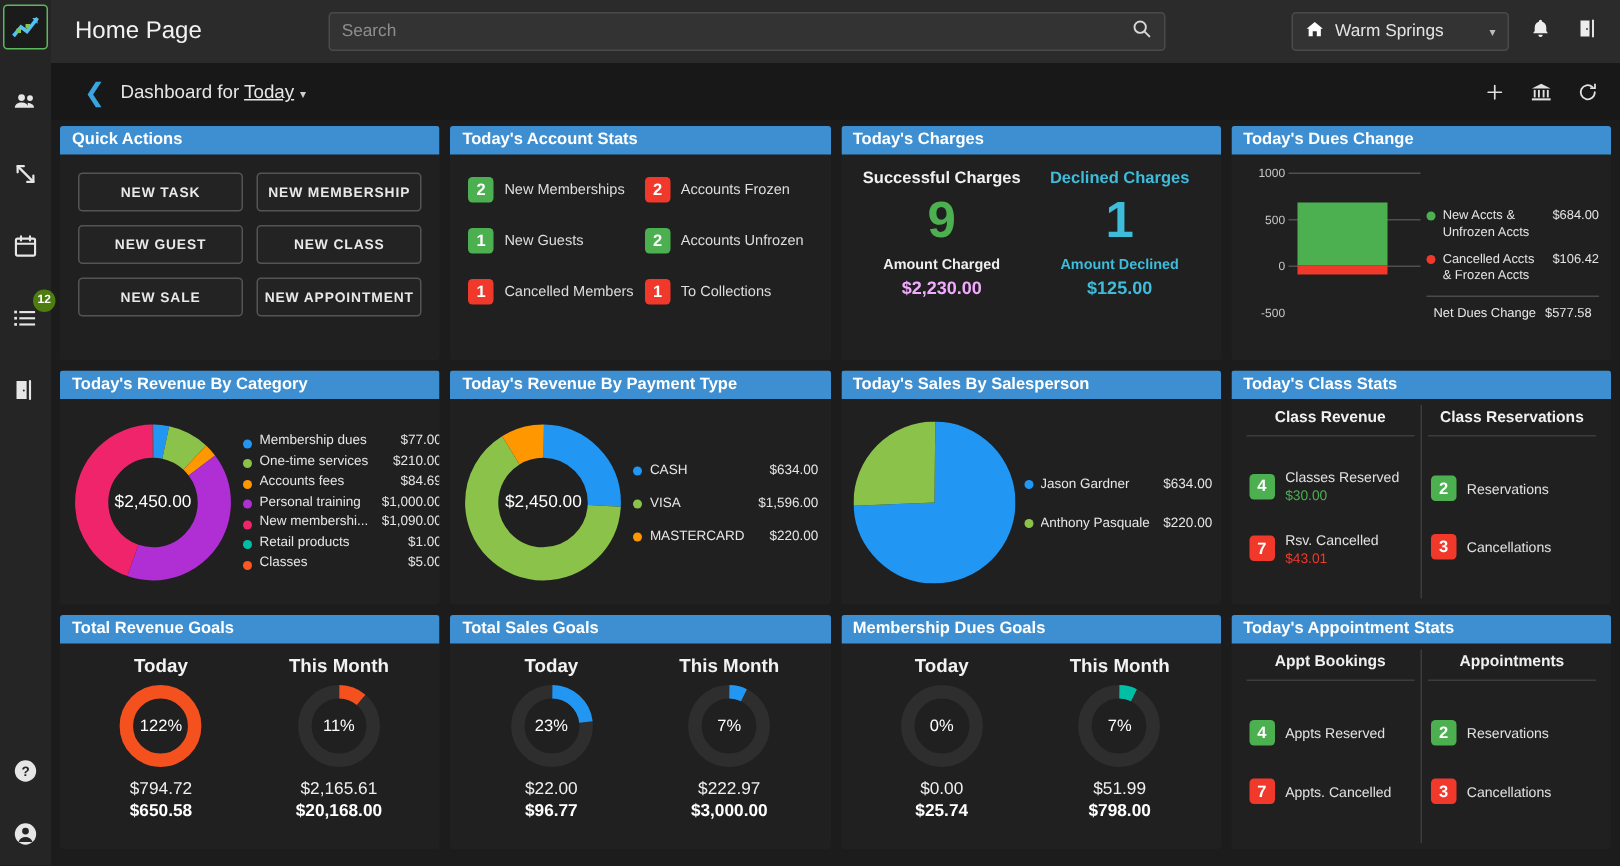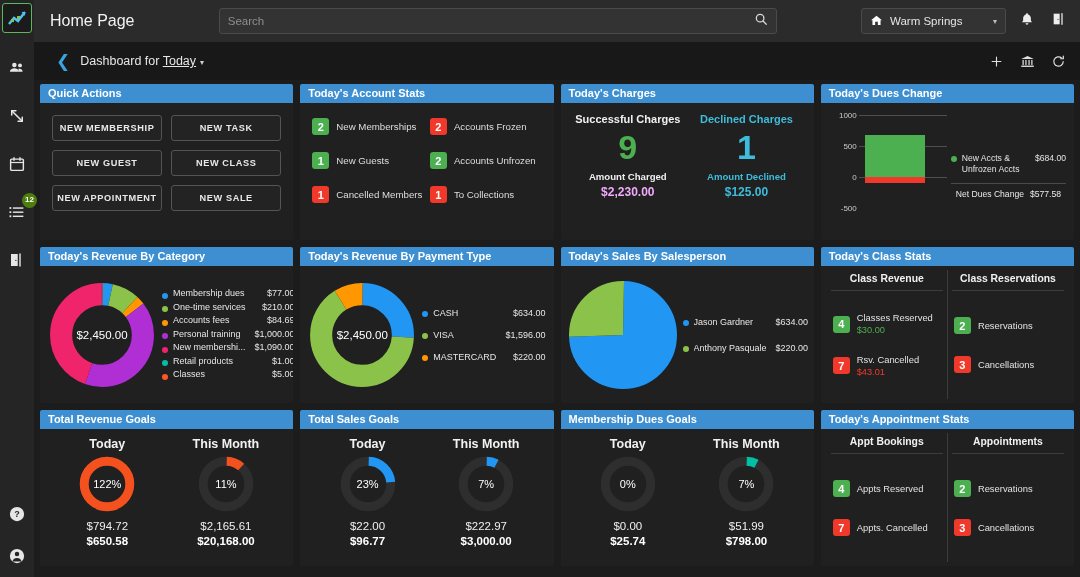--- a/index.html
+++ b/index.html
@@ -344,26 +344,26 @@
         </span>
       </div>
     </div>
 
     <div class="grid">
 
       <div class="card">
         <div class="card-head">Quick Actions</div>
         <div class="card-body">
           <div class="qa-grid">
+            <div class="qa-btn">NEW TASK</div>
             <div class="qa-btn">NEW MEMBERSHIP</div>
-            <div class="qa-btn">NEW TASK</div>
             <div class="qa-btn">NEW GUEST</div>
             <div class="qa-btn">NEW CLASS</div>
+            <div class="qa-btn">NEW SALE</div>
             <div class="qa-btn">NEW APPOINTMENT</div>
-            <div class="qa-btn">NEW SALE</div>
           </div>
         </div>
       </div>
 
       <div class="card">
         <div class="card-head">Today's Account Stats</div>
         <div class="card-body">
           <div class="as-grid">
             <div class="as-item">
               <span class="badge green">2</span>
@@ -426,20 +426,25 @@
               <div class="gridline" style="left:30px; top:37px; width:88px;"></div>
               <div class="gridline" style="left:30px; top:68px; width:88px;"></div>
               <div style="position:absolute; left:36px; top:26px; width:60px; height:42px; background:#4caf50;"></div>
               <div style="position:absolute; left:36px; top:68px; width:60px; height:6px; background:#f0392b;"></div>
             </div>
             <div class="dues-legend">
               <div class="dl-row">
                 <span class="dot" style="background:#4caf50"></span>
                 <span class="dl-text">New Accts &amp; Unfrozen Accts</span>
                 <span class="dl-val">$684.00</span>
+              </div>
+              <div class="dl-row">
+                <span class="dot" style="background:#f0392b"></span>
+                <span class="dl-text">Cancelled Accts &amp; Frozen Accts</span>
+                <span class="dl-val">$106.42</span>
               </div>
               <div class="dl-net">
                 <span>Net Dues Change</span>
                 <span>$577.58</span>
               </div>
             </div>
           </div>
         </div>
       </div>
 

